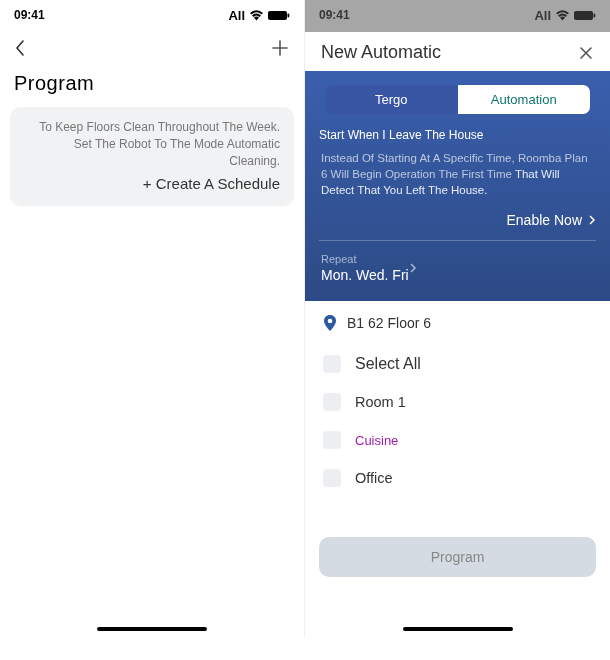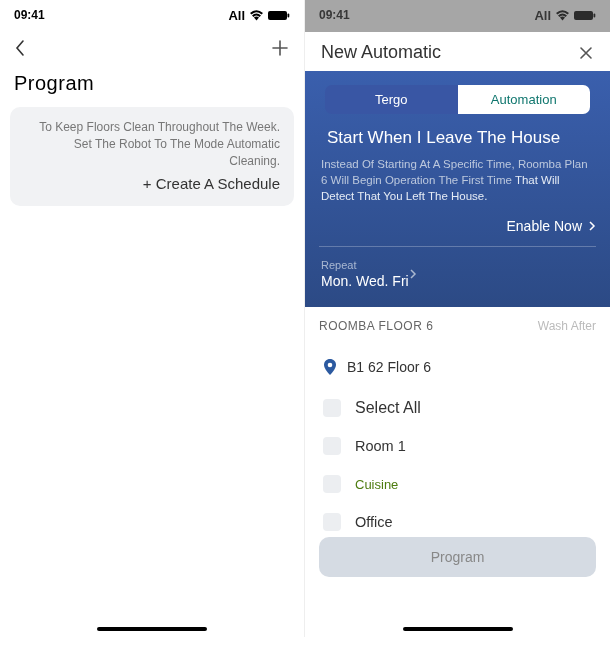--- a/index.html
+++ b/index.html
@@ -23,21 +23,21 @@
     
     .modal { position: absolute; top: 32px; left: 0; right: 0; bottom: 0; background: #fff; border-top-left-radius: 14px; border-top-right-radius: 14px; display: flex; flex-direction: column; z-index: 2; }
     .modal-header { display: flex; justify-content: space-between; align-items: center; padding: 10px 16px 8px; }
     .modal-title { font-size: 18px; color: #333; }
     .close-icon svg { display: block; }
     .hero { background: linear-gradient(180deg, #3a5fad 0%, #2c4a85 100%); padding: 14px 14px 18px; }
     .tabs { display: flex; margin: 0 6px 14px; border-radius: 7px; overflow: hidden; }
     .tab { flex: 1; text-align: center; padding: 7px 0; font-size: 13px; }
     .tab-active { background: #3956a4; color: #fff; }
     .tab-inactive { background: #fff; color: #0f766e; }
-    .hero-title { color: #fff; font-size: 17px; margin: 4px 8px 8px; }
+    .hero-title { color: #fff; font-size: 12px; margin: 4px 0 8px; }
     .hero-desc { color: #bcc8dd; font-size: 11.5px; line-height: 1.4; margin: 0 2px; }
     .hero-desc .highlight { color: #e6ecf5; }
     .enable-row { display: flex; justify-content: flex-end; align-items: center; margin-top: 14px; color: #fff; font-size: 14px; gap: 6px; }
     .divider { height: 1px; background: rgba(255,255,255,0.25); margin: 12px 0 10px; }
     .repeat-block { display: flex; align-items: center; padding: 2px 2px 0; }
     .repeat-left { display: flex; flex-direction: column; gap: 2px; }
     .repeat-label { color: #a9b8d2; font-size: 11px; }
     .repeat-value { color: #fff; font-size: 14px; }
     .chevron-right svg { display: block; }
     
@@ -46,21 +46,21 @@
     .list-header-right { color: #bbb; }
     
     .scroll-area { flex: 1; overflow: hidden; padding: 0 14px; }
     .location-row { display: flex; align-items: center; gap: 10px; padding: 14px 4px; font-size: 14px; color: #333; }
     .pin-icon { color: #2c5aa0; }
     .pin-icon svg { display: block; }
     .select-row { display: flex; align-items: center; gap: 14px; padding: 10px 4px; font-size: 15px; color: #333; }
     .checkbox { width: 18px; height: 18px; background: #eceef1; border-radius: 4px; flex-shrink: 0; }
     .select-all { font-size: 16px; font-weight: 500; }
     .room-item { font-size: 14.5px; }
-    .room-small { font-size: 13px; color: #4d7c0f; }
+    .room-small { font-size: 13px; color: #a21caf; }
     
     .program-btn { margin: 4px 14px 60px; background: #d5dbe3; color: #888; text-align: center; padding: 12px; border-radius: 10px; font-size: 14px; }
     .right-statusbar { color: #555; }
   </style>
 </head>
 <body>
 
 <div class="phone phone-left">
   <div class="statusbar">
     <span>09:41</span>
@@ -154,24 +154,20 @@
           <span class="repeat-value">Mon. Wed. Fri</span>
         </div>
         <span class="chevron-right">
             <svg width="8" height="12" viewBox="0 0 8 12">
               <path d="M2 2 L6 6 L2 10" stroke="#aab8d0" stroke-width="1.5" fill="none"></path>
             </svg>
           </span>
       </div>
     </div>
 
-    <div class="list-header">
-      <span class="list-header-left">ROOMBA FLOOR 6</span>
-      <span class="list-header-right">Wash After</span>
-    </div>
 
     <div class="scroll-area">
       <div class="location-row">
         <span class="pin-icon">
             <svg width="14" height="16" viewBox="0 0 14 16">
               <path d="M7 0 C3.5 0 1 2.5 1 6 C1 10 7 16 7 16 S13 10 13 6 C13 2.5 10.5 0 7 0 Z" fill="#2c5aa0"></path>
               <circle cx="7" cy="6" r="2.3" fill="#fff"></circle>
             </svg>
           </span>
         <span>B1 62 Floor 6</span>

